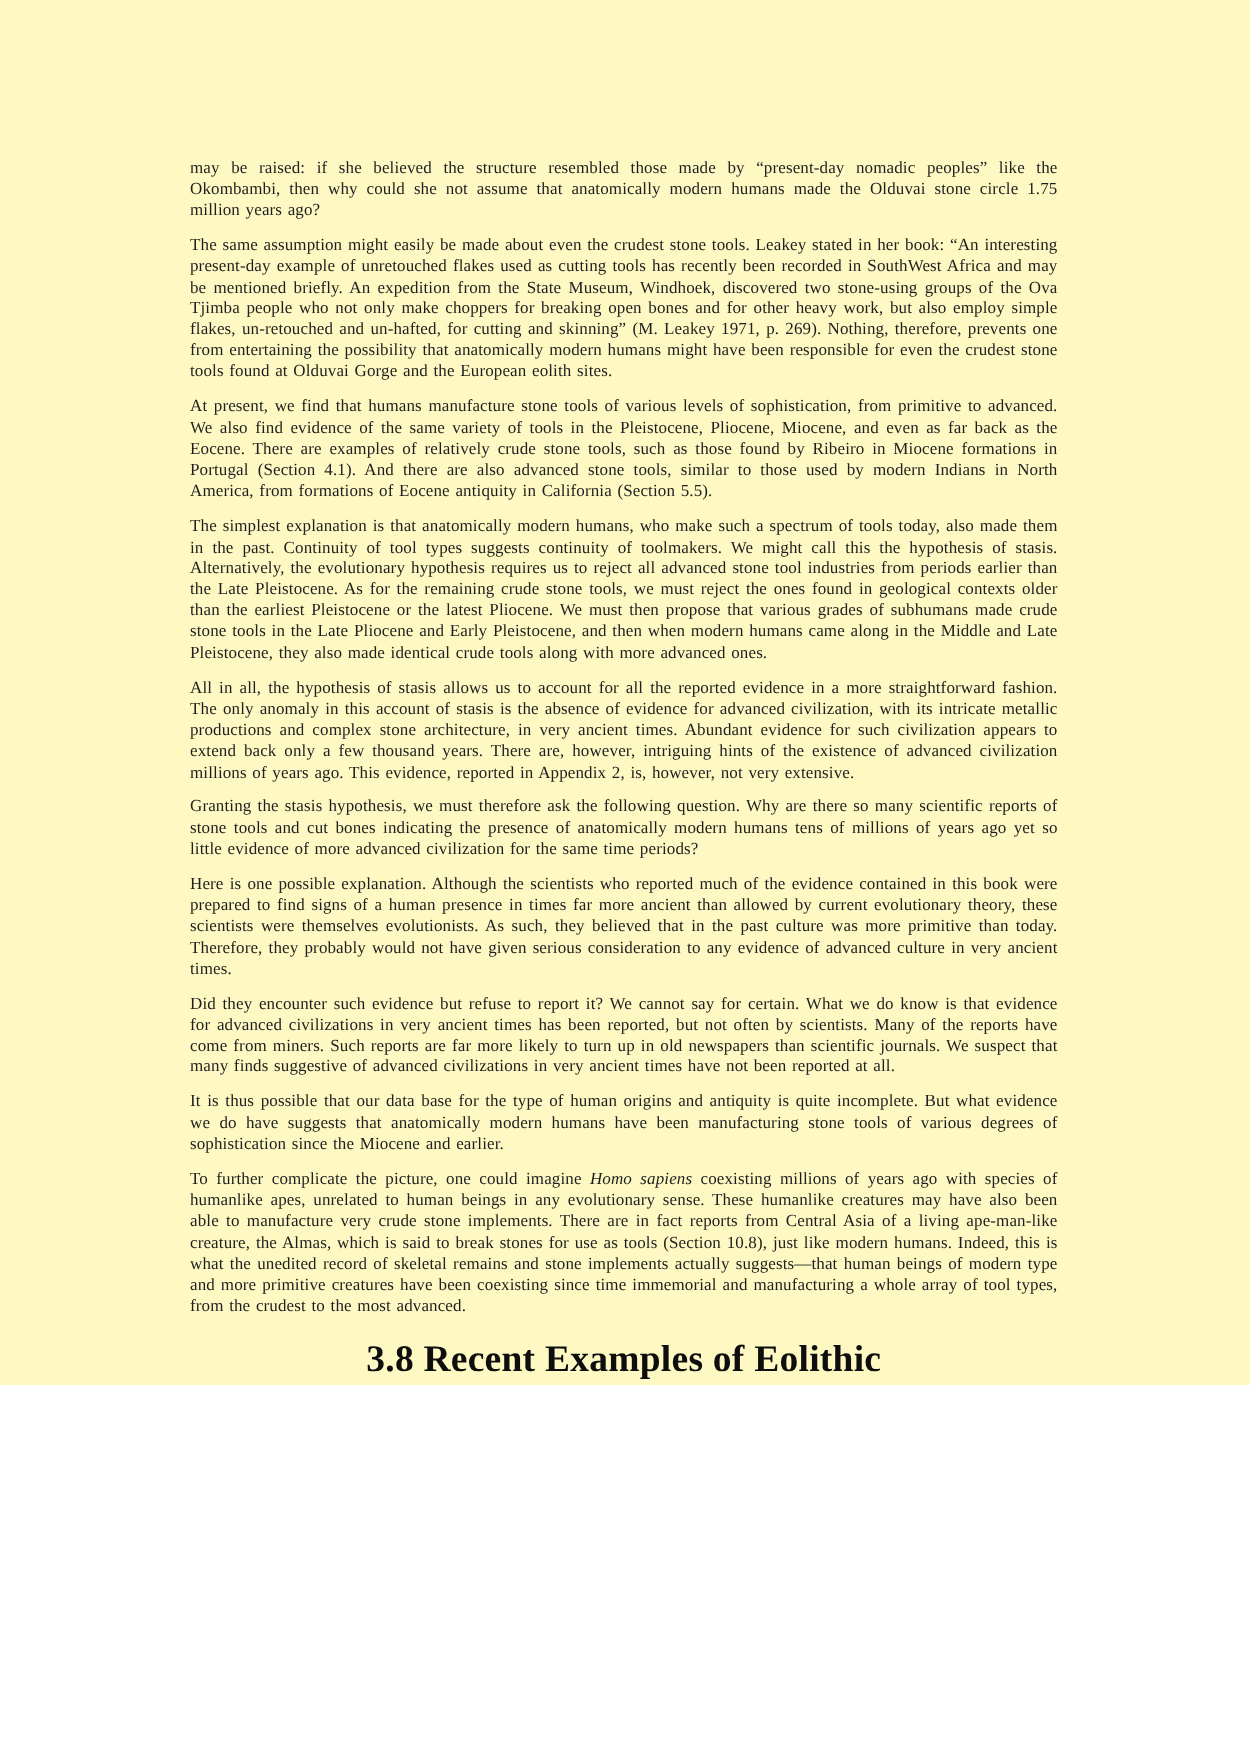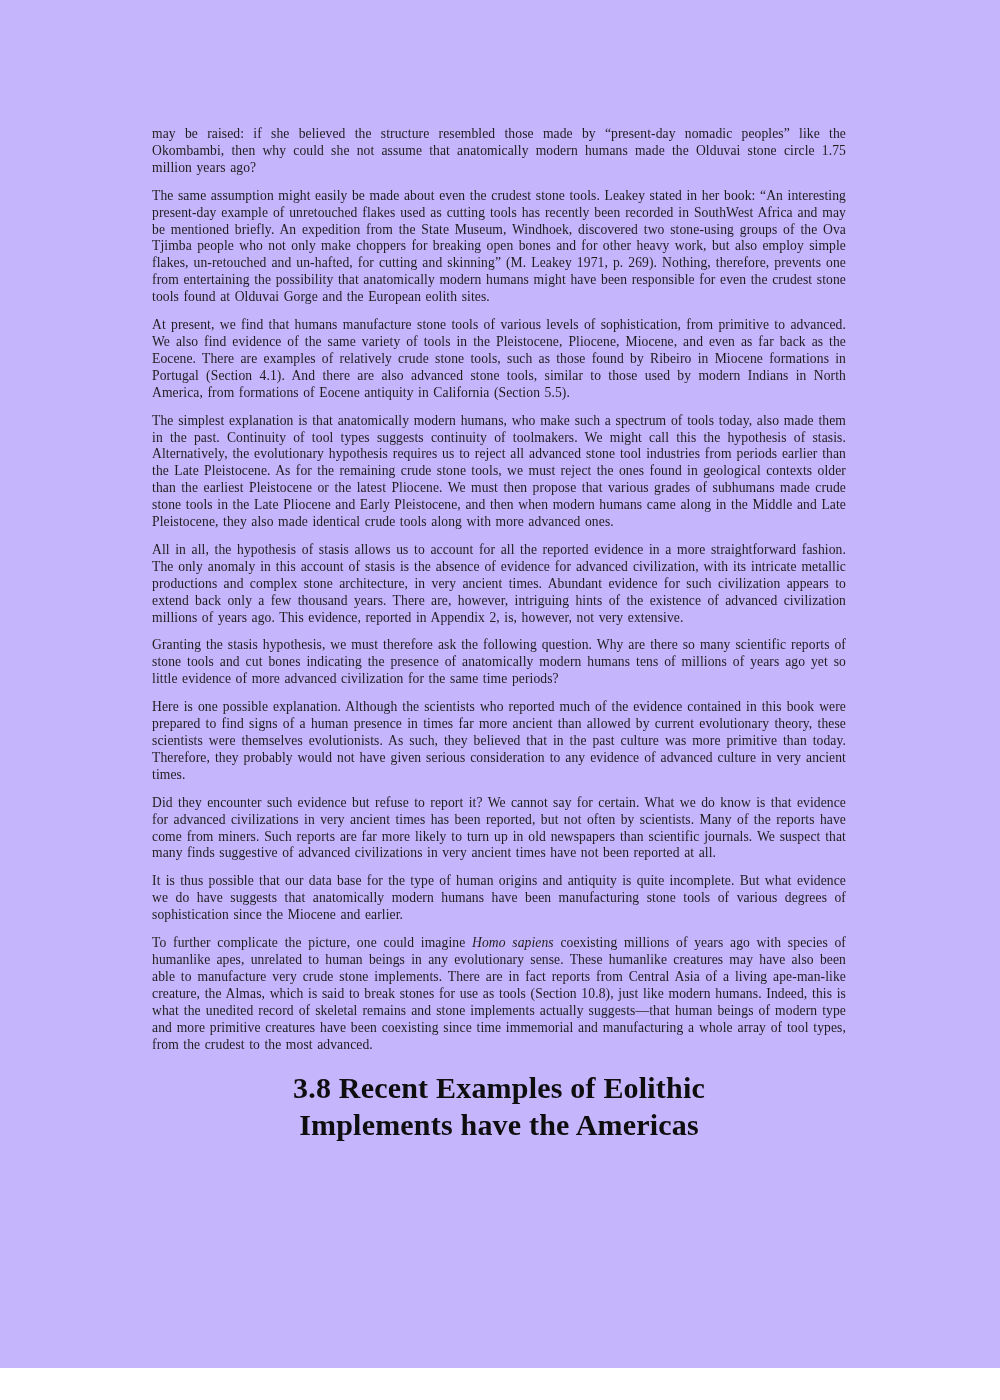--- a/index.html
+++ b/index.html
@@ -3,22 +3,22 @@
 <meta charset="utf-8">
 <style>
   * { margin: 0; padding: 0; box-sizing: border-box; }
   html, body {
     width: 1000px;
     background: #ffffff;
   }
   .page {
     position: relative;
     width: 1000px;
-    height: 1368px;
-    background: #c4b5fd;
+    height: 1108px;
+    background: #fef9c3;
     font-family: "Liberation Serif", serif;
     color: #1e1e1e;
     overflow: hidden;
   }
   .content {
     position: absolute;
     left: 152px;
     top: 126px;
     width: 694px;
   }

